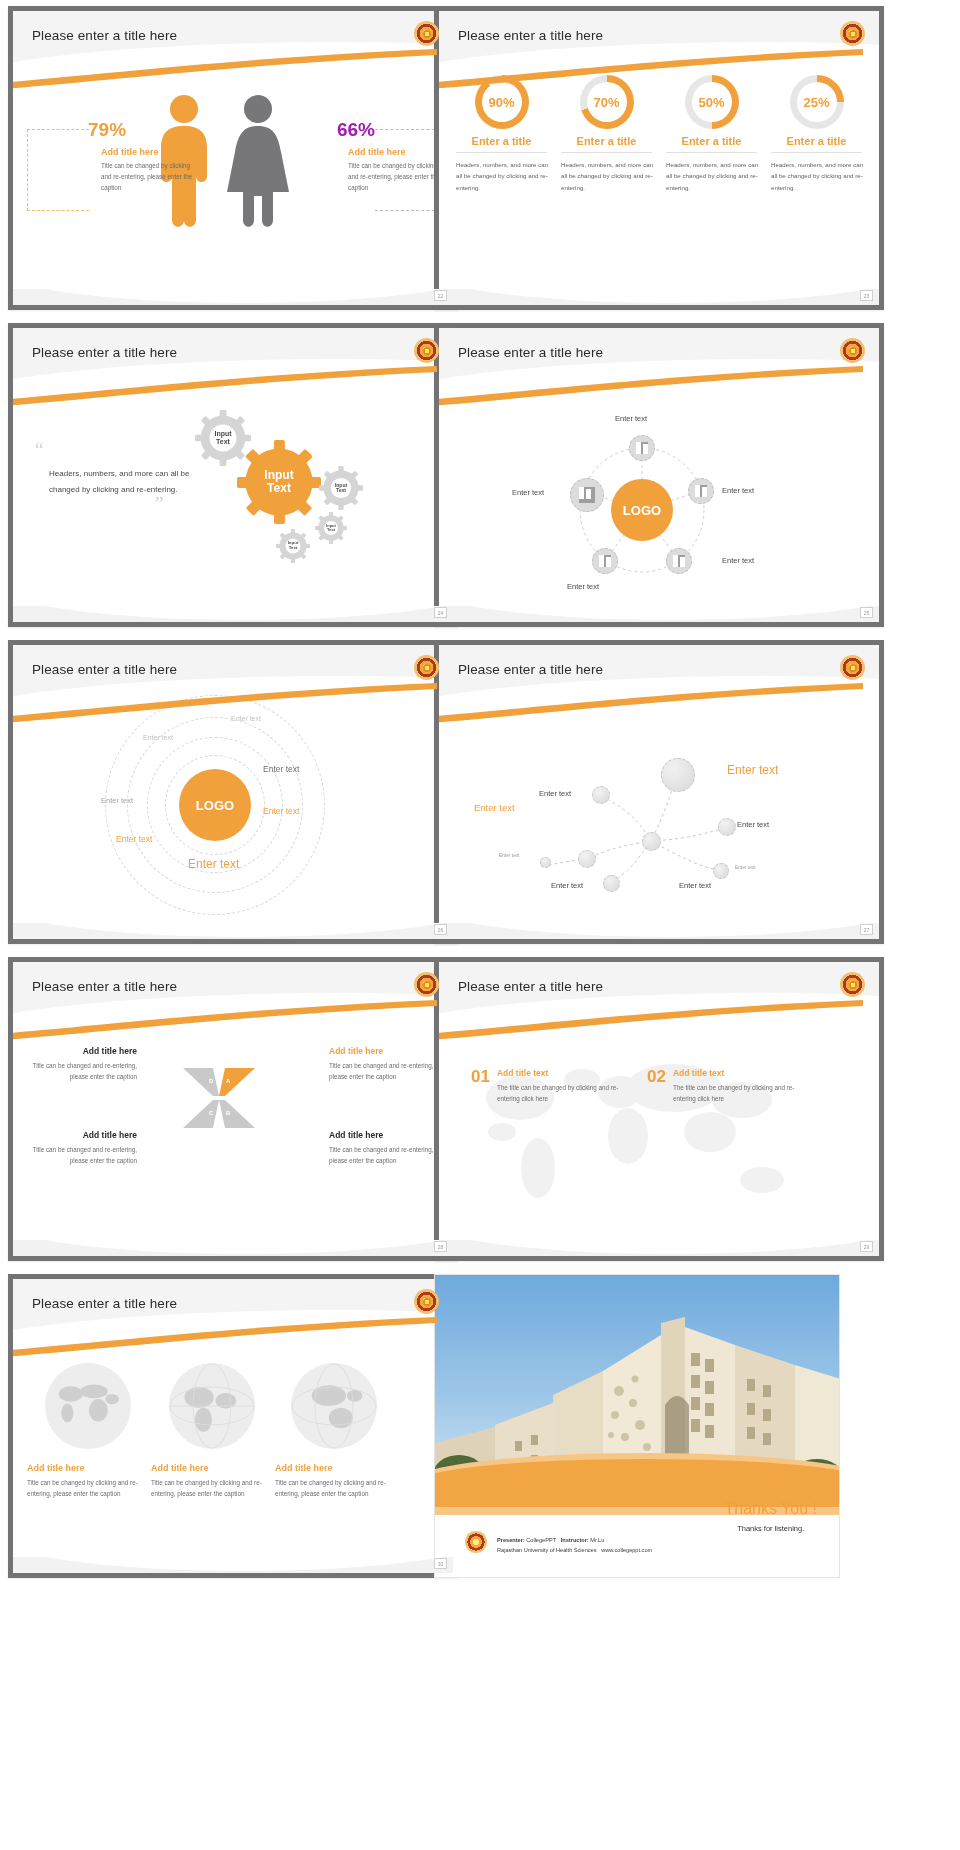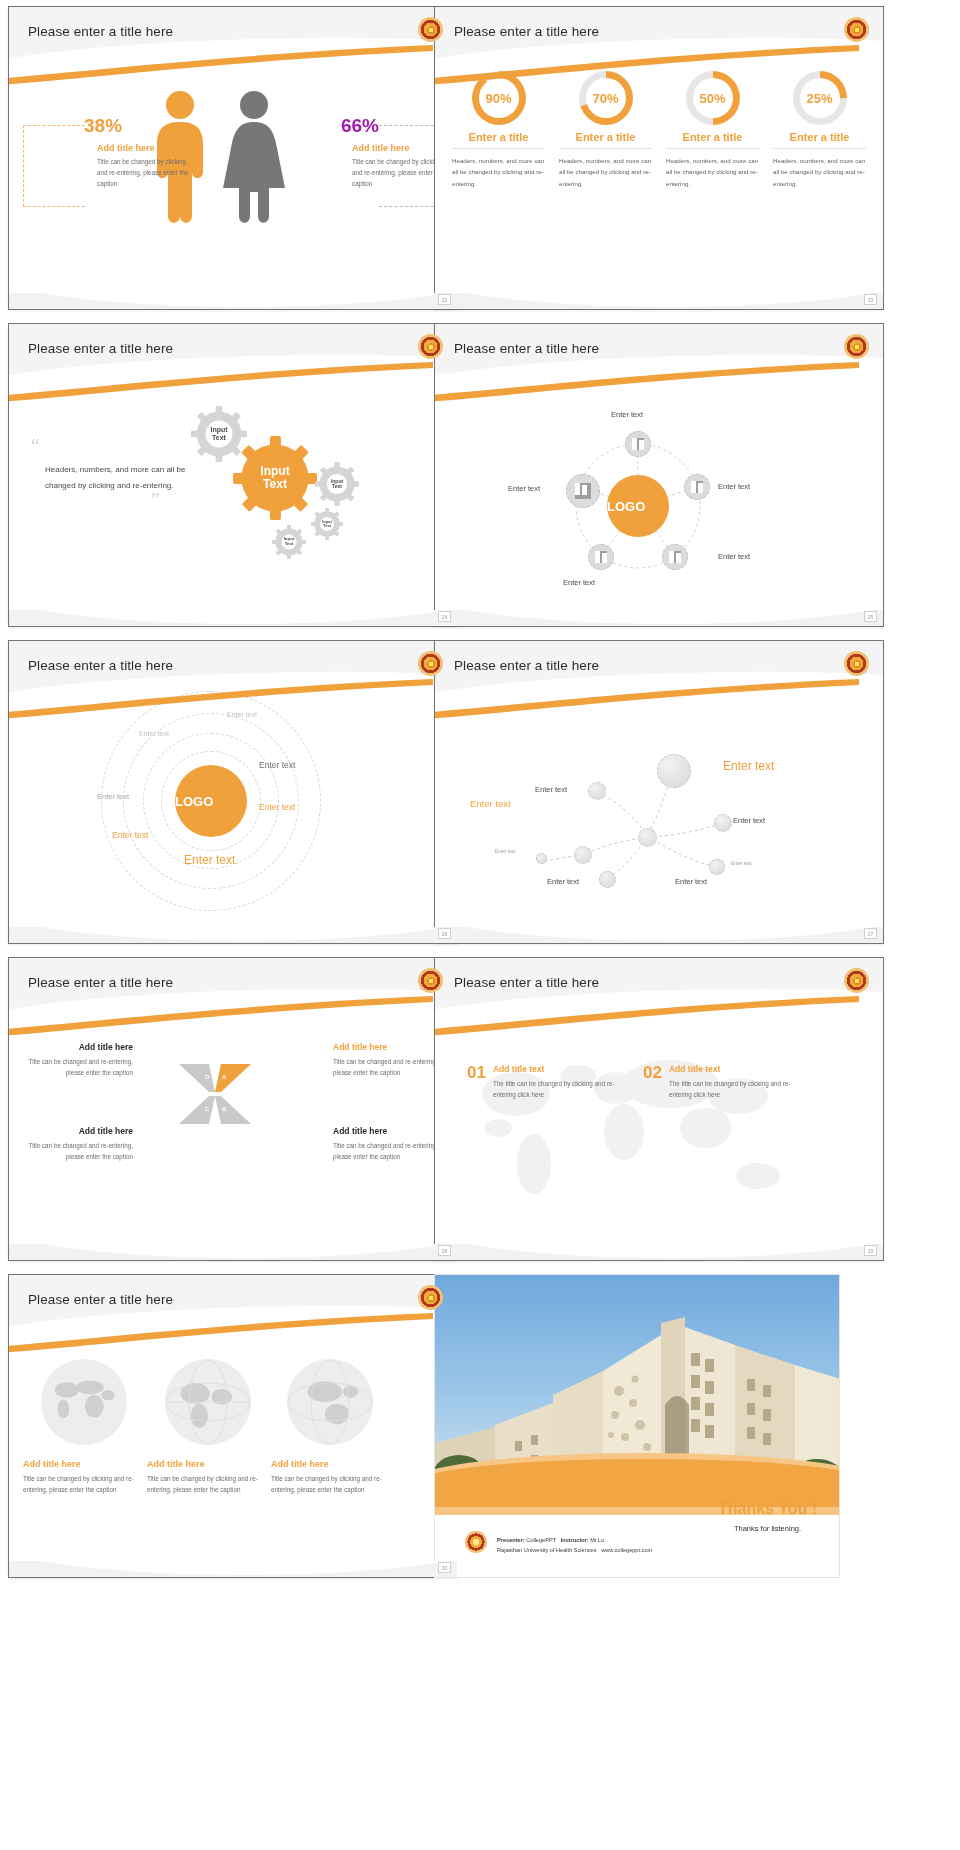--- a/index.html
+++ b/index.html
@@ -18,21 +18,21 @@
     column-gap:20px;
     row-gap:7px;
     padding:6px 8px;
   }
 
   
   .slide {
     position:relative;
     width:450px; height:304px;
     background:#ffffff;
-    border:1px solid #737373;
+    border:5px solid #737373;
     overflow:hidden;
     box-shadow:0 1px 2px rgba(0,0,0,.08);
   }
   .hdr {
     position:absolute; left:0; top:0; width:100%; height:52px;
     background:#f4f4f4;
     overflow:hidden;
   }
   .hdr:after{
     content:""; position:absolute; left:-10%; bottom:-34px; width:130%; height:54px;
@@ -110,21 +110,21 @@
   .quote .qm{font-size:19px; color:#cfcfcf; font-family:"Liberation Serif",serif; line-height:.6;}
   .quote p{font-size:8px; color:#4a4a4a; line-height:2.0; margin:6px 0 0 14px;}
   .quote .qm2{margin-left:120px; display:block;}
   .gear{position:absolute;text-decoration:underline;}
   .gear .lbl{position:absolute; inset:0; display:flex; align-items:center; justify-content:center;
       text-align:center; font-weight:bold; line-height:1.1;}
 
   
   .hub{position:absolute; inset:0;}
   .logoC{position:absolute; border-radius:50%; background:#f0a13c; color:#fff;
-      display:flex;align-items:center;font-weight:bold;}
+      display:flex;align-items:center;justify-content:center; font-weight:bold;}
   .node{position:absolute; width:26px;height:26px;border-radius:50%;
       background:#dcdcdc; border:1px dashed #bdbdbd;
       display:flex;align-items:center;justify-content:center;}
   .node b{display:block;width:12px;height:12px;
       background:
         linear-gradient(#fff,#fff) 0 0/5px 12px no-repeat,
         linear-gradient(#fff,#fff) 7px 2px/5px 10px no-repeat,
         #9e9e9e;}
   .nlabel{position:absolute; font-size:7.5px; color:#4b4b4b; white-space:nowrap;}
 
@@ -161,21 +161,21 @@
 
   
   .photoslide{position:relative;width:406px;height:304px;border:1px solid #e4e4e4;overflow:hidden;background:#fff;}
   .photo{position:absolute; left:0; top:0; width:406px; height:215px; overflow:hidden;}
   .sky{position:absolute;inset:0;background:linear-gradient(#6fa9dd 0%, #9cc6e8 55%, #cfe2f2 100%);}
   .curve{position:absolute;left:-20px;bottom:-20px;width:460px;height:70px;
      background:#f0a13c;border-radius:100% 100% 0 0 / 100% 100% 0 0;opacity:.9;}
   .curve2{position:absolute;left:-30px;bottom:-28px;width:480px;height:62px;
      background:#f7c684;border-radius:100% 100% 0 0/100% 100% 0 0;}
   .thanks{position:absolute; right:22px; bottom:44px; text-align:center;}
-  .thanks h3{font-size:16px;color:#f0a13c;font-weight:bold;}
+  .thanks h3{font-size:16px;color:#f0a13c;font-weight:normal;}
   .thanks p{font-size:7.5px;color:#333;margin-top:6px;}
   .presenter{position:absolute; left:62px; bottom:22px; font-size:5.6px; color:#3b3b3b; line-height:1.7;}
   .presenter b{font-weight:bold;}
   .pseal{position:absolute;left:30px;bottom:24px;width:22px;height:22px;border-radius:50%;
       background:radial-gradient(circle at 50% 50%, #ffe98a 0 22%, #f2a93b 22% 38%, #b0381c 38% 55%, #f0c070 55% 72%, #a8331a 72% 86%, #e8ba6a 86% 100%);}
 </style>
 </head>
 <body>
 
 <div class="sheet">
@@ -198,21 +198,21 @@
         <svg class="male" style="left:140px;top:25px" width="62" height="140" viewBox="0 0 62 140">
           <circle cx="31" cy="17" r="14" fill="#f0a13c"></circle>
           <path d="M31 34 C14 34 8 42 8 56 L8 84 C8 92 19 92 19 84 L19 62 L19 128 C19 137 31 137 31 128 L31 96 L31 128 C31 137 43 137 43 128 L43 62 L43 84 C43 92 54 92 54 84 L54 56 C54 42 48 34 31 34 Z" fill="#f0a13c"></path>
         </svg>
 
         <svg class="female" style="left:212px;top:25px" width="66" height="140" viewBox="0 0 66 140">
           <circle cx="33" cy="17" r="14" fill="#77777a"></circle>
           <path d="M33 34 C18 34 13 43 10 60 L2 100 L18 100 L18 128 C18 137 29 137 29 128 L29 104 L37 104 L37 128 C37 137 48 137 48 128 L48 100 L64 100 L56 60 C53 43 48 34 33 34 Z" fill="#77777a"></path>
         </svg>
 
-        <div class="pct l">38%</div>
+        <div class="pct l">79%</div>
         <div class="pct r">66%</div>
 
         <div class="cap l">
           <h4>Add title here</h4>
           <p>Title can be changed by clicking and re-entering, please enter the caption</p>
         </div>
         <div class="cap r">
           <h4>Add title here</h4>
           <p>Title can be changed by clicking and re-entering, please enter the caption</p>
         </div>

